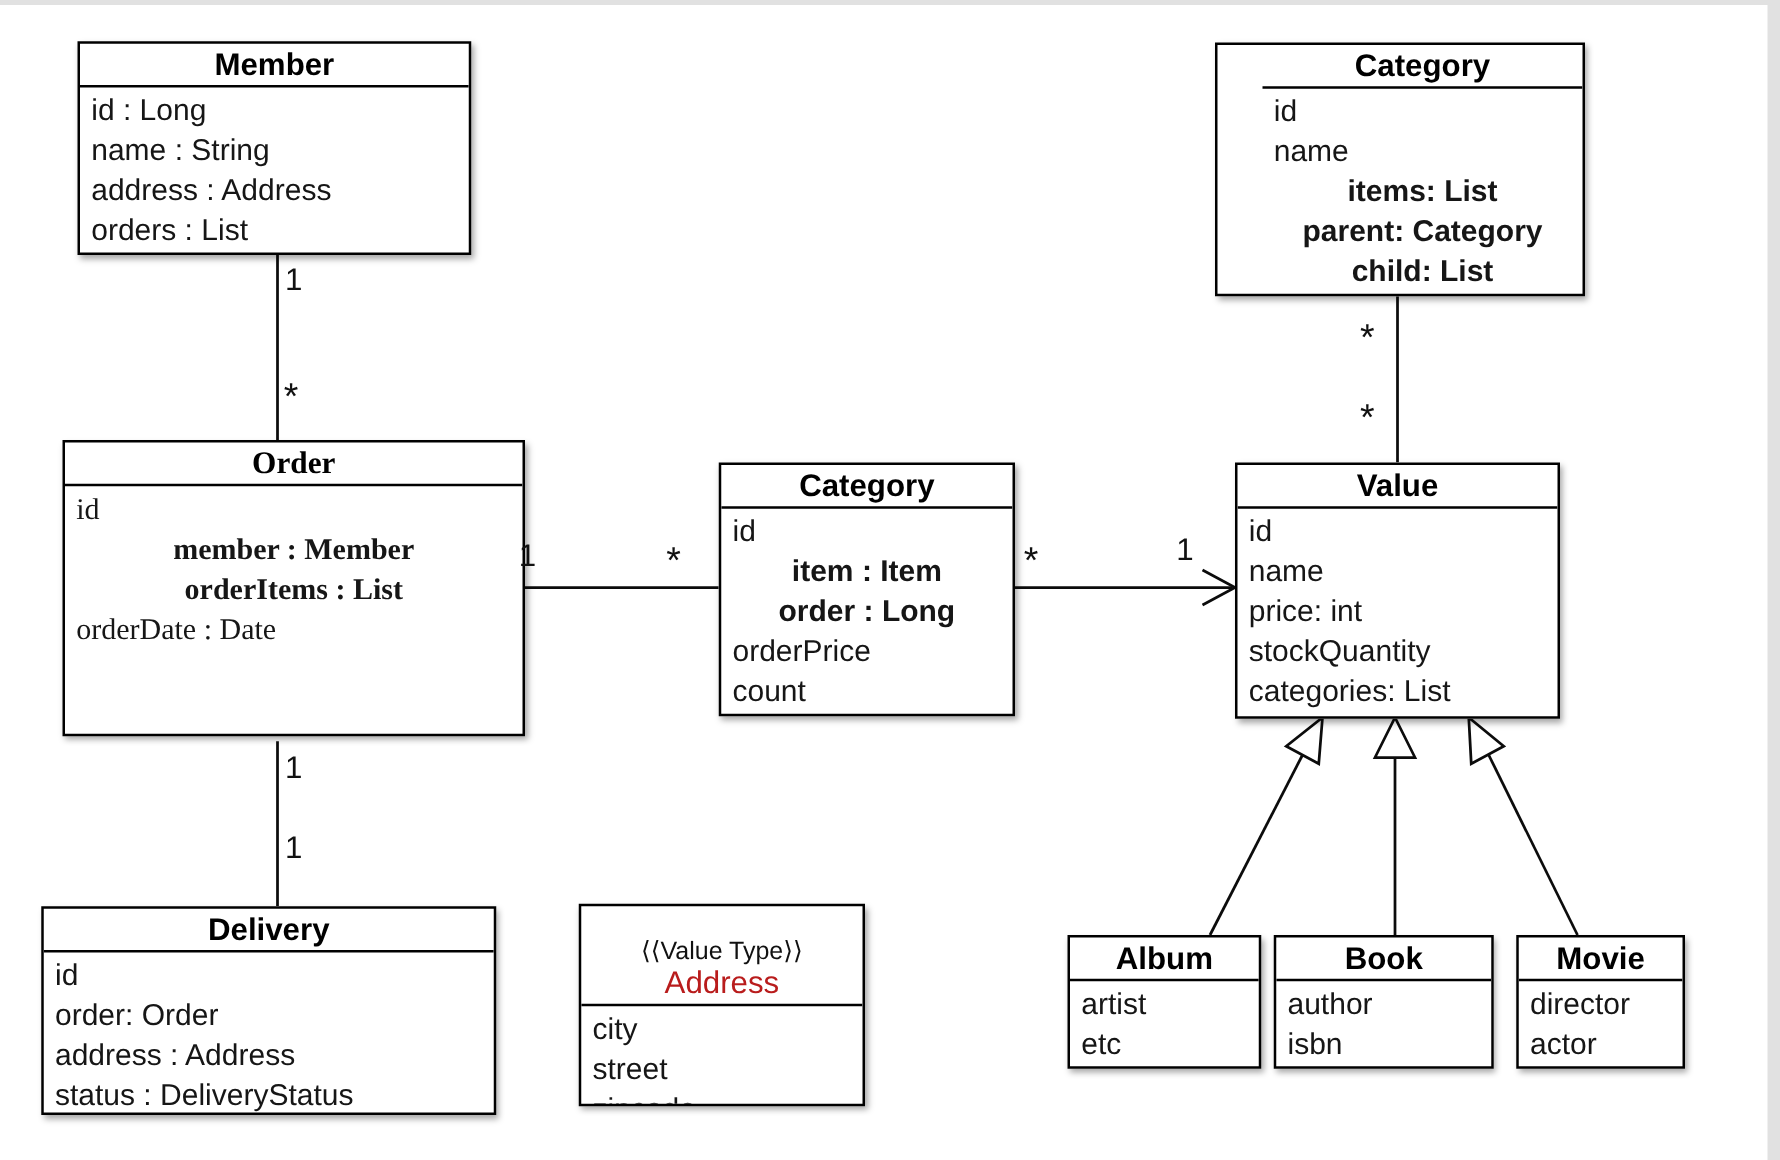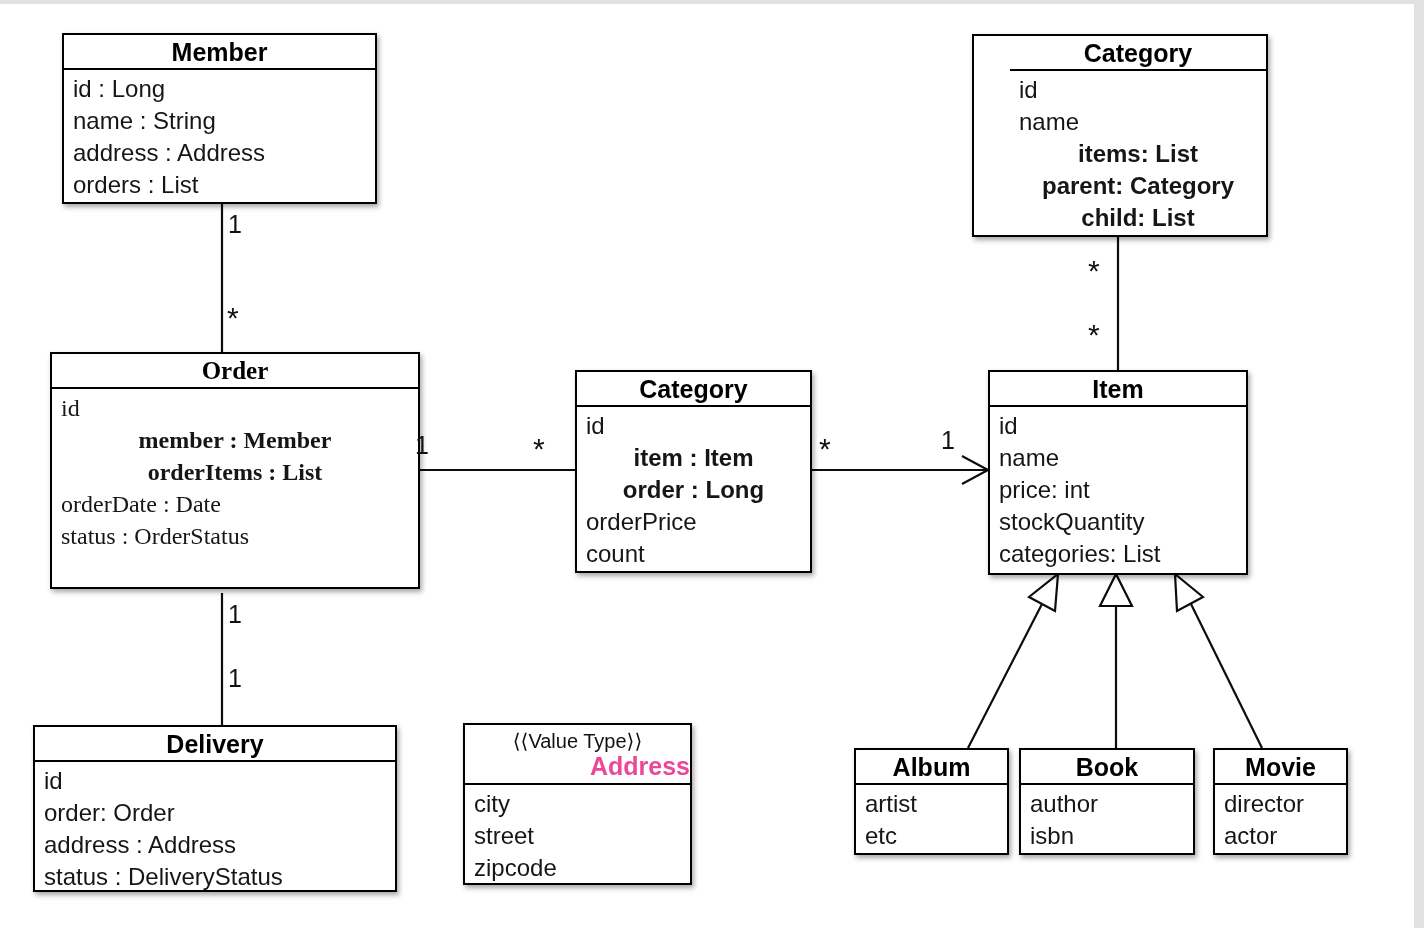--- a/index.html
+++ b/index.html
@@ -16,22 +16,22 @@
     position:absolute; box-sizing:border-box; background:#fff;
     border:2.5px solid #000; box-shadow:2px 3px 5px rgba(0,0,0,0.35);
     overflow:hidden;
   }
   .uml-title {
     font-weight:bold; font-size:25px; line-height:26px; color:#000;
     text-align:center; padding:4px 4px 3px; border-bottom:2.5px solid #000;
     white-space:nowrap;
   }
   .uml-header { border-bottom:2.5px solid #000; padding:4px 0 3px; }
-  .uml-stereo { font-size:20px; line-height:24px; color:#111; text-align:center; white-space:nowrap; }
-  .uml-title2 { font-weight:bold; font-size:25px; line-height:27px; color:#ec4899; text-align:right; white-space:nowrap; }
+  .uml-stereo { font-size:20px; line-height:24px; color:#111; text-align:center; white-space:nowrap;margin-top:20px; }
+  .uml-title2 { font-weight:normal; font-size:25px; line-height:27px; color:#b91c1c; text-align:center; white-space:nowrap; }
   .uml-attrs { padding:3px 9px 0; font-size:24px; line-height:32px; color:#161616; }
   .attr { white-space:nowrap; }
   .attr.b { font-weight:bold;text-align:center; }
 
   .mult { position:absolute; font-size:25px; line-height:26px; color:#111; }
   .mult.star { font-size:30px; line-height:30px; }
 </style>
 </head>
 <body>
 
@@ -74,37 +74,36 @@
     </div>
   </div>
 
   <div class="uml-class" style="left:50px;top:352px;width:370px;height:237px;font-family:Liberation Serif, serif;">
     <div class="uml-title">Order</div>
     <div class="uml-attrs">
       <div class="attr">id</div>
       <div class="attr b">member : Member</div>
       <div class="attr b">orderItems : List</div>
       <div class="attr">orderDate : Date</div>
-      <div class="attr">status : OrderStatus</div>
     </div>
   </div>
 
   <div class="uml-class" style="left:575px;top:370px;width:237px;height:203px;">
     <div class="uml-title">Category</div>
     <div class="uml-attrs">
       <div class="attr">id</div>
       <div class="attr b">item : Item</div>
       <div class="attr b">order : Long</div>
       <div class="attr">orderPrice</div>
       <div class="attr">count</div>
     </div>
   </div>
 
   <div class="uml-class" style="left:988px;top:370px;width:260px;height:205px;">
-    <div class="uml-title">Item</div>
+    <div class="uml-title">Value</div>
     <div class="uml-attrs">
       <div class="attr">id</div>
       <div class="attr">name</div>
       <div class="attr">price: int</div>
       <div class="attr">stockQuantity</div>
       <div class="attr">categories: List</div>
     </div>
   </div>
 
   <div class="uml-class" style="left:33px;top:725px;width:364px;height:167px;">

